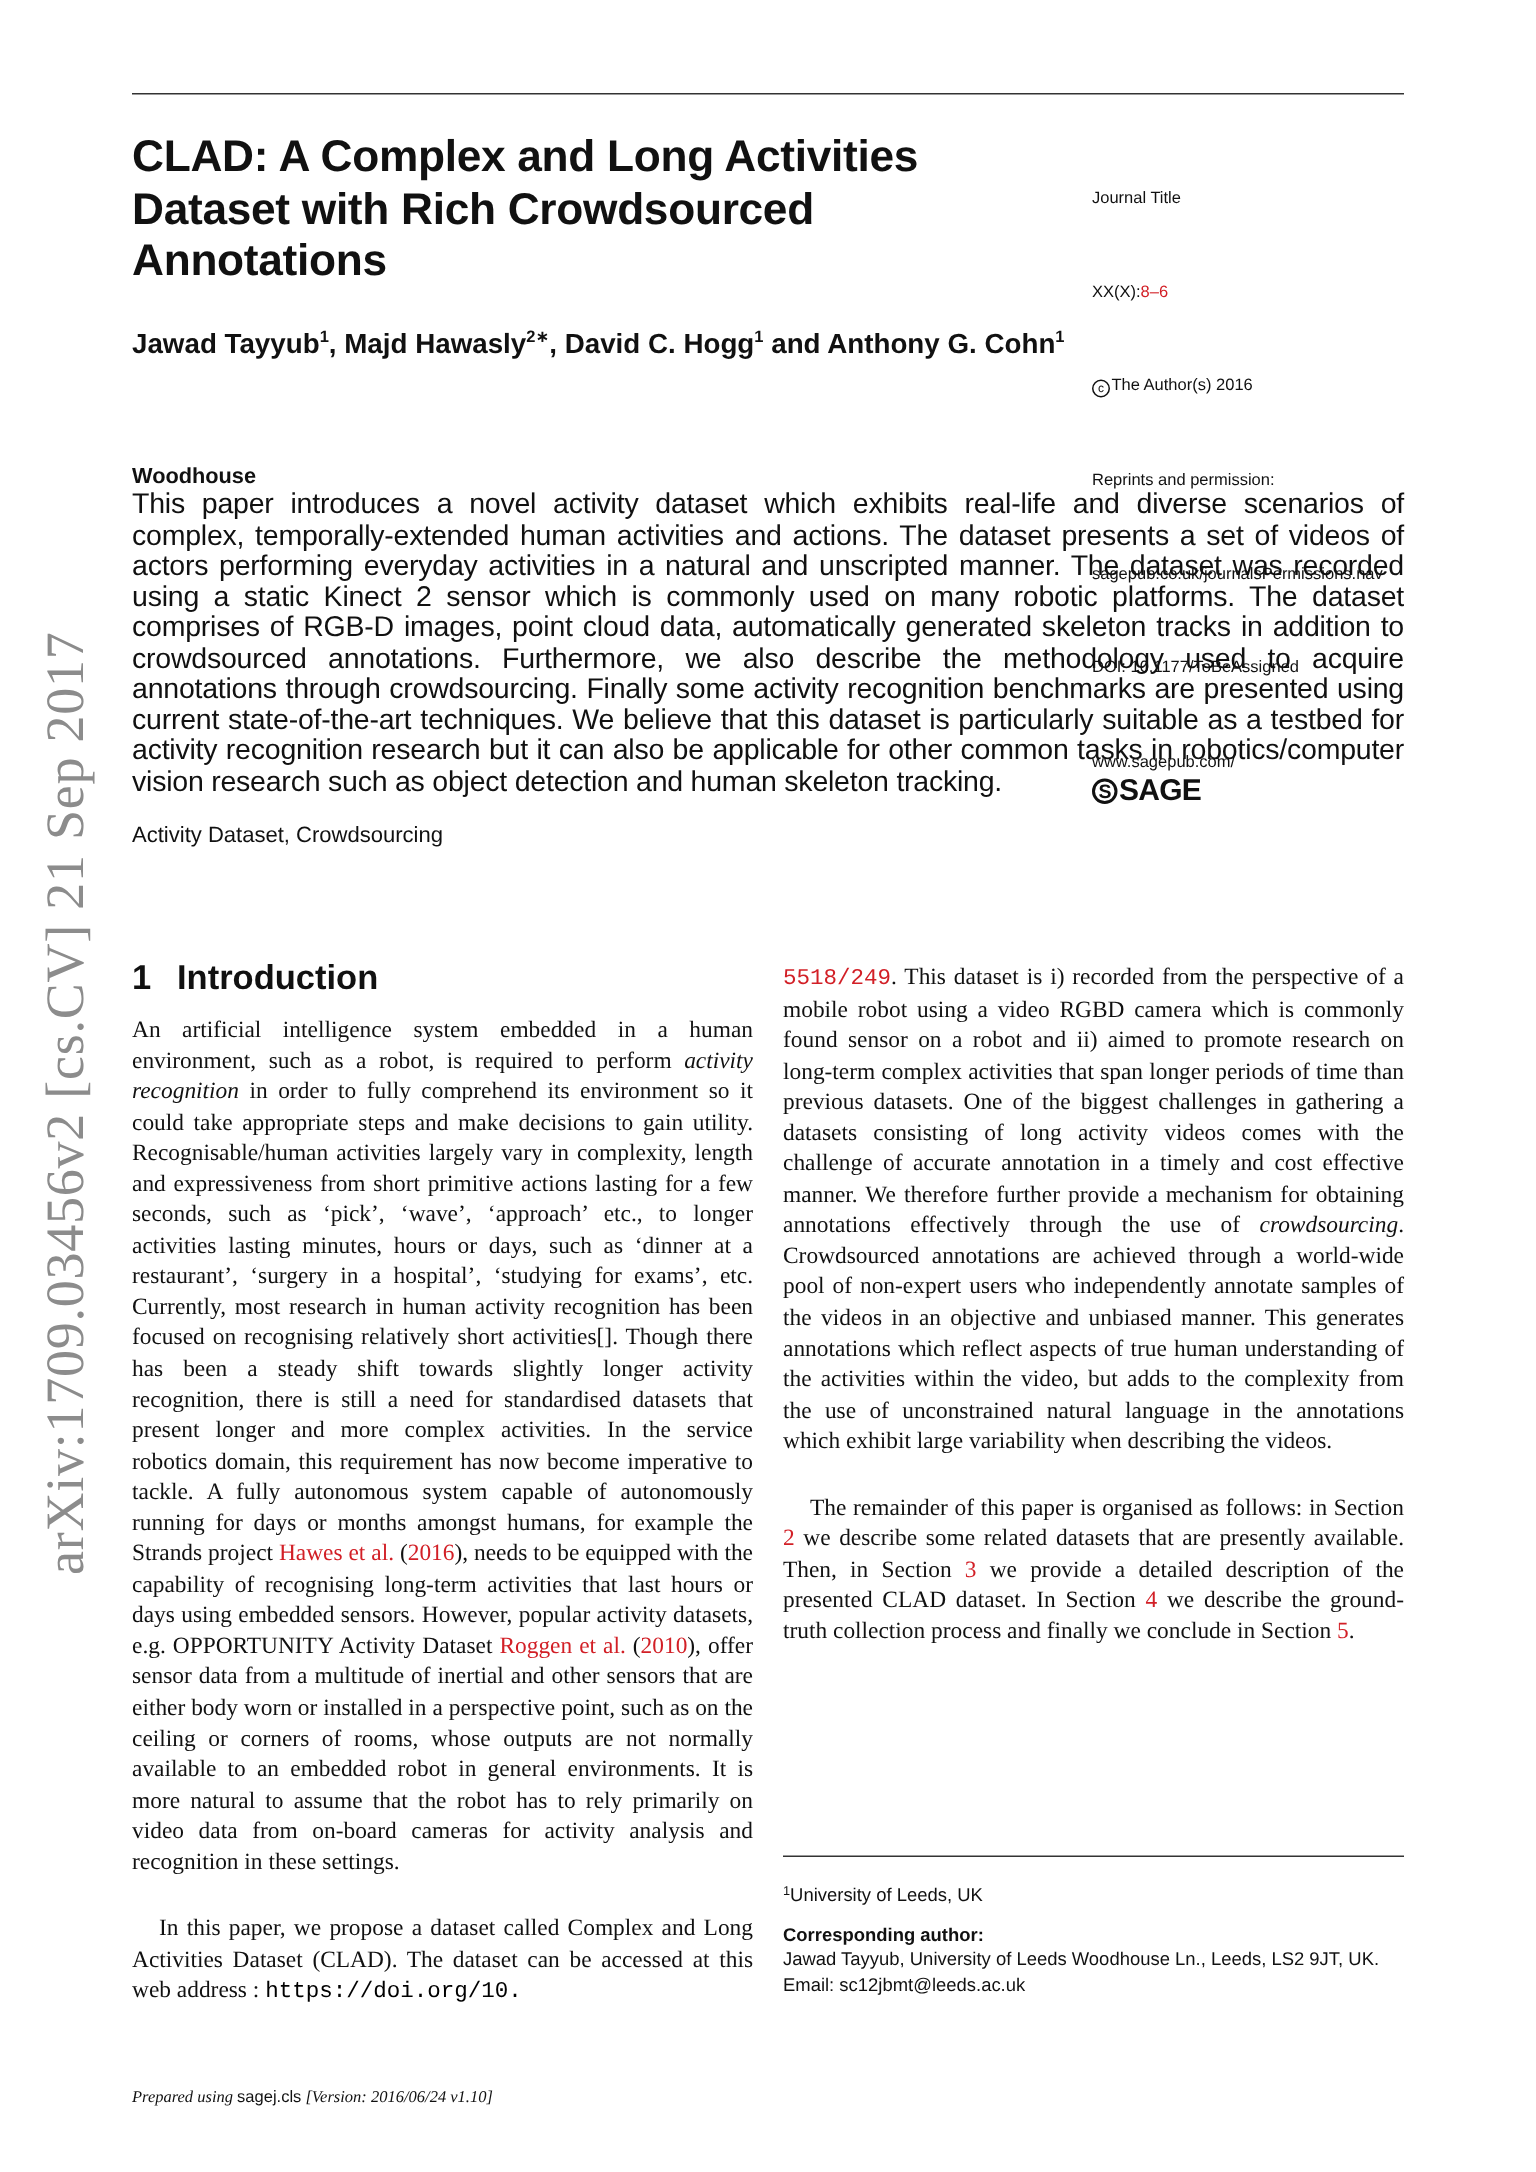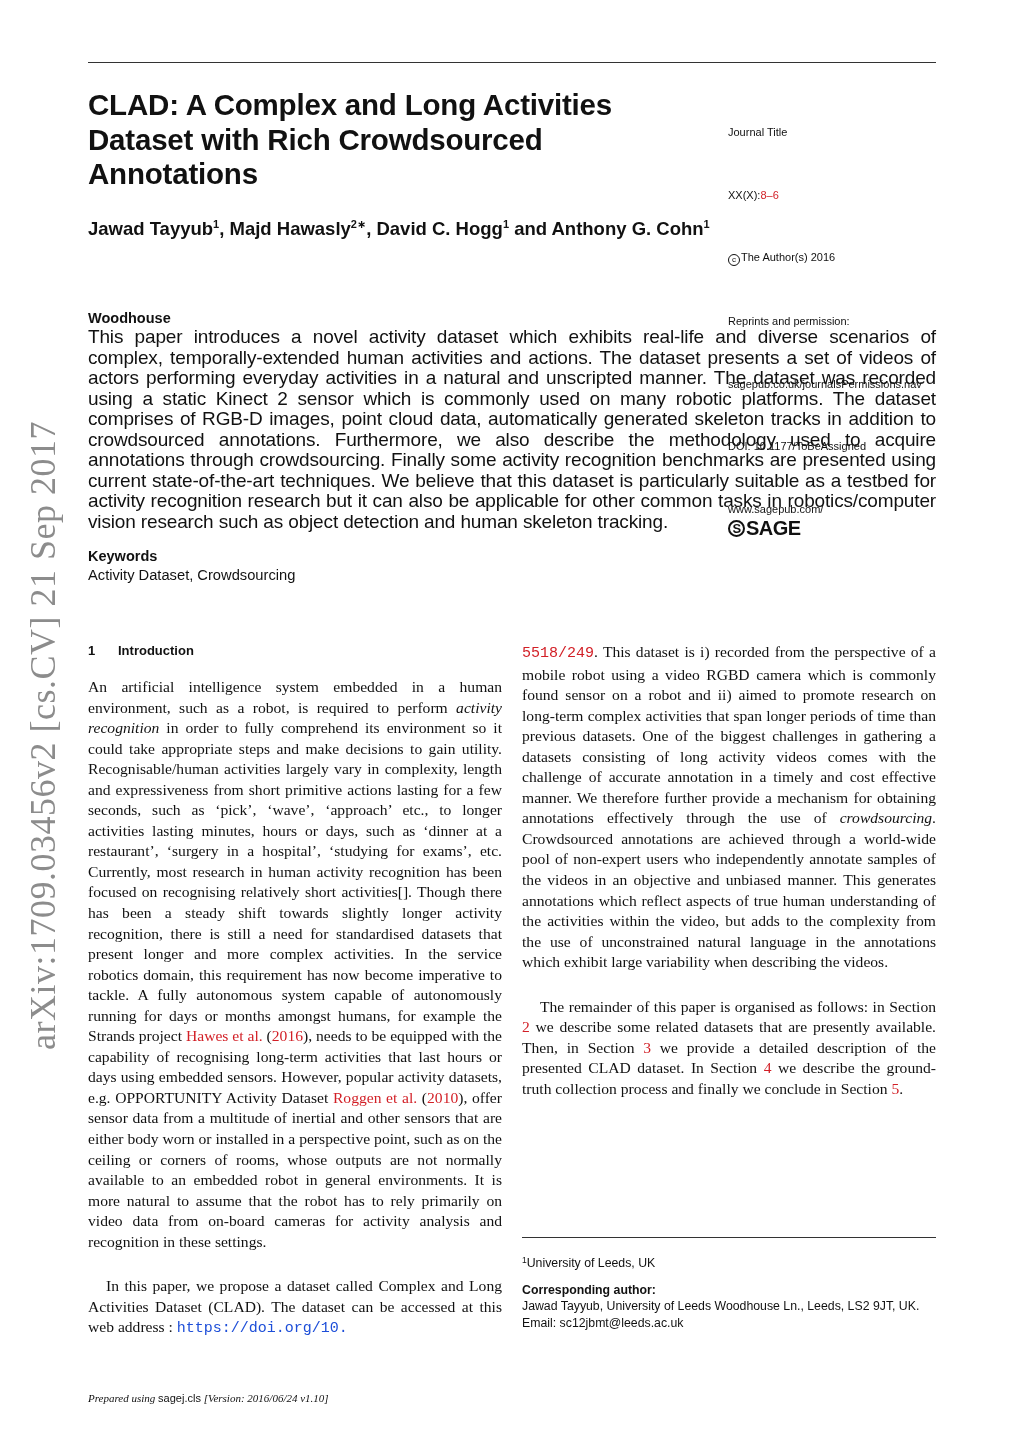--- a/index.html
+++ b/index.html
@@ -28,21 +28,21 @@
   #keywords { position: absolute; left: 88px; top: 547px; width: 848px; }
   #keywords-text { font-size: 14.7px; line-height: 20px; margin: 0; }
 
   #arxiv-stamp { position: absolute; left: 22px; top: 1050px; transform-origin: 0 0; transform: rotate(-90deg); font-size: 36px; color: #8c8c8c; white-space: nowrap; letter-spacing: 0.5px; }
 
   .col { position: absolute; width: 414px; font-size: 15.6px; line-height: 20.55px; text-align: justify; }
   #col-left { left: 88px; top: 639px; }
   #col-right { left: 522px; top: 642px; }
   .col p { margin: 0; }
   .col p.indent { text-indent: 18px; margin-top: 24px; }
-  #intro-heading { font-size: 13px; font-weight: bold; margin: 0 0 14px 0; line-height: 24px; }
+  #intro-heading { font-size: 23px; font-weight: bold; margin: 0 0 14px 0; line-height: 24px; }
   #intro-heading .num { display: inline-block; width: 30px; }
   .col .mono { font-size: 15px; }
 
   #footnote-rule { position: absolute; left: 522px; top: 1237px; width: 414px; border-top: 1px solid #333; }
   #footnotes { position: absolute; left: 522px; top: 1255px; width: 420px; font-size: 12.3px; line-height: 16.5px; }
   #footnotes sup { font-size: 8.5px; vertical-align: 4px; line-height: 0; }
   #corresp-head { font-weight: bold; margin-top: 10px; }
 
   #prepared { position: absolute; left: 88px; top: 1392px; font-size: 11px; font-style: italic; white-space: nowrap; }
   #prepared .cls { font-style: normal; }
@@ -71,30 +71,29 @@
       <span>SAGE</span>
     </div>
 </div>
 
 <div id="abstract" class="sans">
   <p class="block-head">Woodhouse</p>
   <p id="abstract-text">This paper introduces a novel activity dataset which exhibits real-life and diverse scenarios of complex, temporally-extended human activities and actions. The dataset presents a set of videos of actors performing everyday activities in a natural and unscripted manner. The dataset was recorded using a static Kinect 2 sensor which is commonly used on many robotic platforms. The dataset comprises of RGB-D images, point cloud data, automatically generated skeleton tracks in addition to crowdsourced annotations. Furthermore, we also describe the methodology used to acquire annotations through crowdsourcing. Finally some activity recognition benchmarks are presented using current state-of-the-art techniques. We believe that this dataset is particularly suitable as a testbed for activity recognition research but it can also be applicable for other common tasks in robotics/computer vision research such as object detection and human skeleton tracking.</p>
 </div>
 
 <div id="keywords" class="sans">
-  <p class="block-head">Keywords</p>
   <p id="keywords-text">Activity Dataset, Crowdsourcing</p>
 </div>
 
 <div id="arxiv-stamp" class="serif">arXiv:1709.03456v2  [cs.CV]  21 Sep 2017</div>
 
 <div id="col-left" class="col serif">
   <h2 id="intro-heading" class="sans"><span class="num">1</span><span>Introduction</span></h2>
   <p><span>An artificial intelligence system embedded in a human environment, such as a robot, is required to perform </span><em>activity recognition</em><span> in order to fully comprehend its environment so it could take appropriate steps and make decisions to gain utility. Recognisable/human activities largely vary in complexity, length and expressiveness from short primitive actions lasting for a few seconds, such as ‘pick’, ‘wave’, ‘approach’ etc., to longer activities lasting minutes, hours or days, such as ‘dinner at a restaurant’, ‘surgery in a hospital’, ‘studying for exams’, etc. Currently, most research in human activity recognition has been focused on recognising relatively short activities[]. Though there has been a steady shift towards slightly longer activity recognition, there is still a need for standardised datasets that present longer and more complex activities. In the service robotics domain, this requirement has now become imperative to tackle. A fully autonomous system capable of autonomously running for days or months amongst humans, for example the Strands project </span><a style="color: rgb(210, 31, 38);">Hawes et al.</a><span> (</span><a style="color: rgb(210, 31, 38);">2016</a><span>), needs to be equipped with the capability of recognising long-term activities that last hours or days using embedded sensors. However, popular activity datasets, e.g. OPPORTUNITY Activity Dataset </span><a style="color: rgb(210, 31, 38);">Roggen et al.</a><span> (</span><a style="color: rgb(210, 31, 38);">2010</a><span>), offer sensor data from a multitude of inertial and other sensors that are either body worn or installed in a perspective point, such as on the ceiling or corners of rooms, whose outputs are not normally available to an embedded robot in general environments. It is more natural to assume that the robot has to rely primarily on video data from on-board cameras for activity analysis and recognition in these settings.</span></p>
-  <p class="indent"><span>In this paper, we propose a dataset called Complex and Long Activities Dataset (CLAD). The dataset can be accessed at this web address : </span><a class="mono" style="color: #1d4ed8;">https://doi.org/10.</a></p>
+  <p class="indent"><span>In this paper, we propose a dataset called Complex and Long Activities Dataset (CLAD). The dataset can be accessed at this web address : </span><a class="mono" style="color: #000000;">https://doi.org/10.</a></p>
 </div>
 
 <div id="col-right" class="col serif">
   <p><a class="mono" style="color: rgb(210, 31, 38);">5518/249</a><span>. This dataset is i) recorded from the perspective of a mobile robot using a video RGBD camera which is commonly found sensor on a robot and ii) aimed to promote research on long-term complex activities that span longer periods of time than previous datasets. One of the biggest challenges in gathering a datasets consisting of long activity videos comes with the challenge of accurate annotation in a timely and cost effective manner. We therefore further provide a mechanism for obtaining annotations effectively through the use of </span><em>crowdsourcing</em><span>. Crowdsourced annotations are achieved through a world-wide pool of non-expert users who independently annotate samples of the videos in an objective and unbiased manner. This generates annotations which reflect aspects of true human understanding of the activities within the video, but adds to the complexity from the use of unconstrained natural language in the annotations which exhibit large variability when describing the videos.</span></p>
   <p class="indent"><span>The remainder of this paper is organised as follows: in Section </span><a style="color: rgb(210, 31, 38);">2</a><span> we describe some related datasets that are presently available. Then, in Section </span><a style="color: rgb(210, 31, 38);">3</a><span> we provide a detailed description of the presented CLAD dataset. In Section </span><a style="color: rgb(210, 31, 38);">4</a><span> we describe the ground-truth collection process and finally we conclude in Section </span><a style="color: rgb(210, 31, 38);">5</a><span>.</span></p>
 </div>
 
 <div id="footnote-rule"></div>
 
 <div id="footnotes" class="sans">

